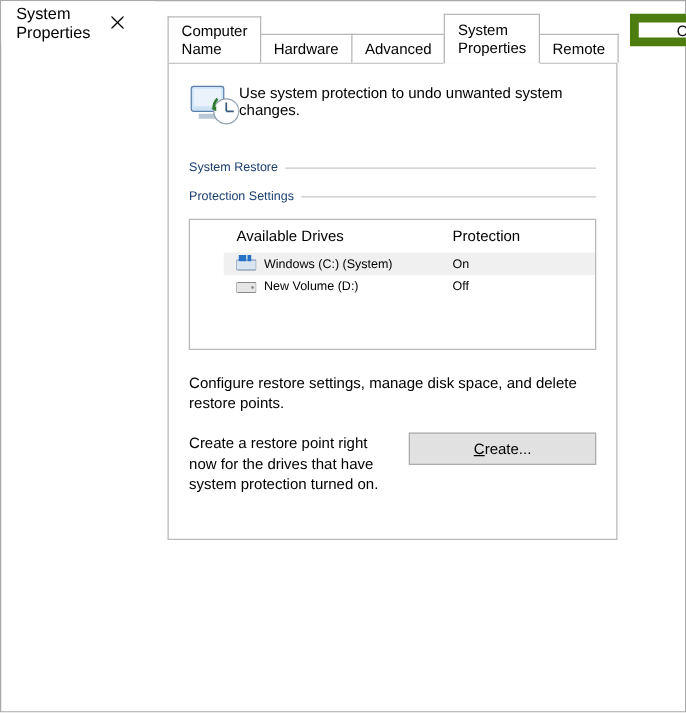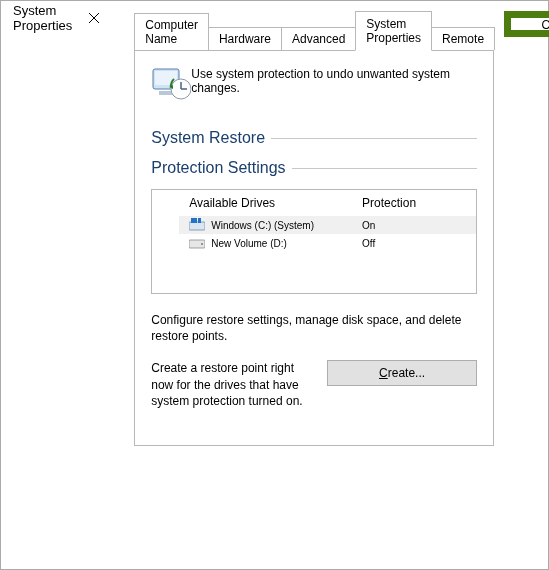--- a/index.html
+++ b/index.html
@@ -94,21 +94,21 @@
     font-size: 12px;
   }
   .group-header {
     display: flex;
     align-items: center;
     gap: 6px;
     margin: 10px 0 12px 0;
   }
   .group-header .label {
     color: #1a3e6e;
-    font-size: 16px;
+    font-size: 10px;
     white-space: nowrap;
   }
   .group-header .line {
     flex: 1;
     height: 1px;
     background: #c8c8c8;
   }
   .restore-row {
     display: flex;
     align-items: flex-start;

